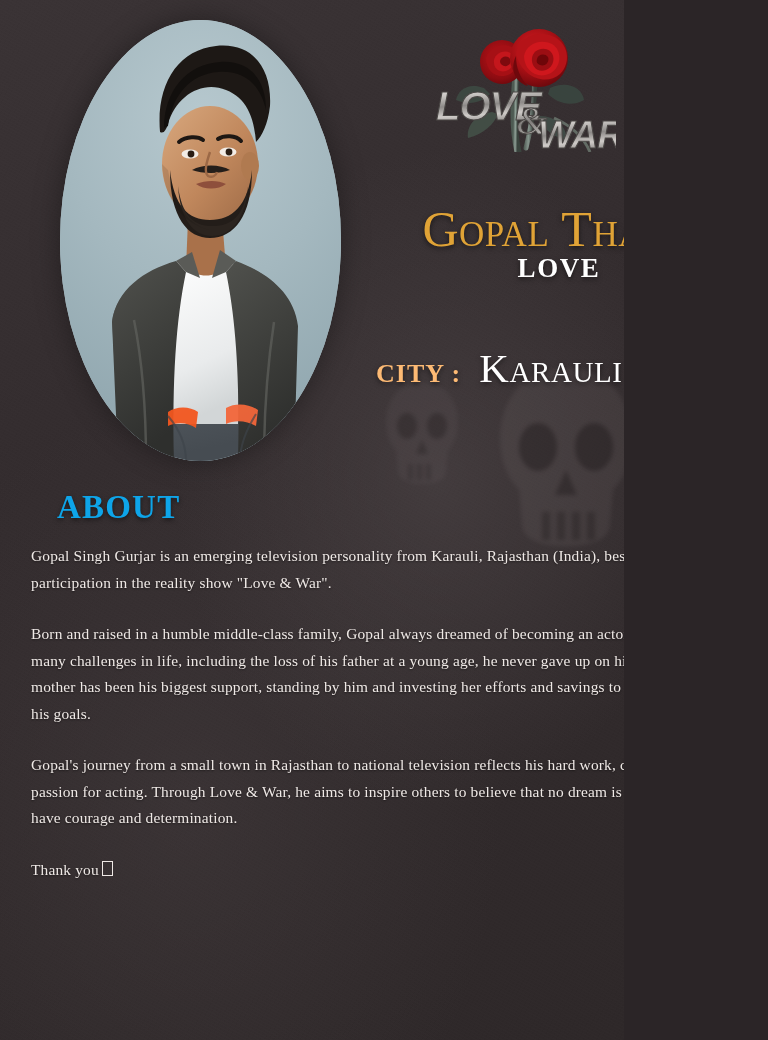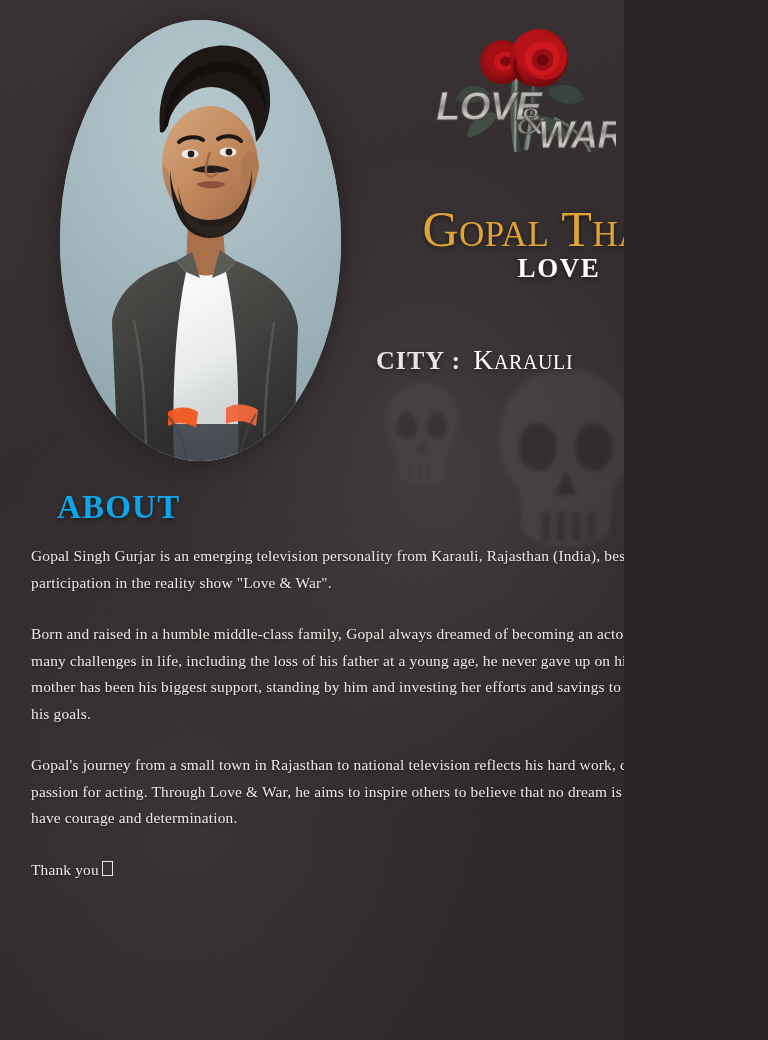--- a/index.html
+++ b/index.html
@@ -116,30 +116,30 @@
     top: 344px;
     white-space: nowrap;
     text-shadow: 0 2px 5px rgba(0,0,0,0.5);
   }
   #city-label {
     font-family: "Liberation Serif", "DejaVu Serif", serif;
     font-size: 26px;
     font-weight: bold;
     font-variant: small-caps;
     letter-spacing: 1px;
-    color: #e5e5e5;
+    color: #fdba74;
     text-align: right;
   }
   #city-value {
     font-family: "Liberation Serif", "DejaVu Serif", serif;
-    font-size: 28px;
+    font-size: 41px;
     font-variant: small-caps;
     letter-spacing: 0.6px;
     color: #ffffff;
-    margin-left: 12px;
+    margin-left: 18px;
   }
 
   
   #about-heading {
     position: absolute;
     left: 57px;
     top: 489px;
     font-family: "Liberation Serif", "DejaVu Serif", serif;
     font-size: 33px;
     font-weight: bold;

